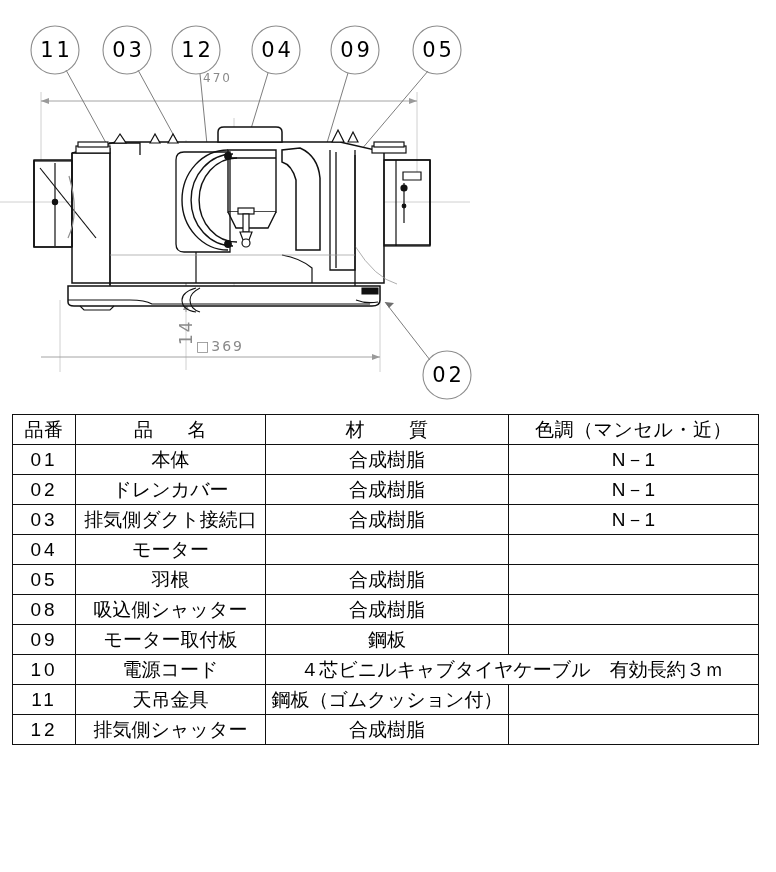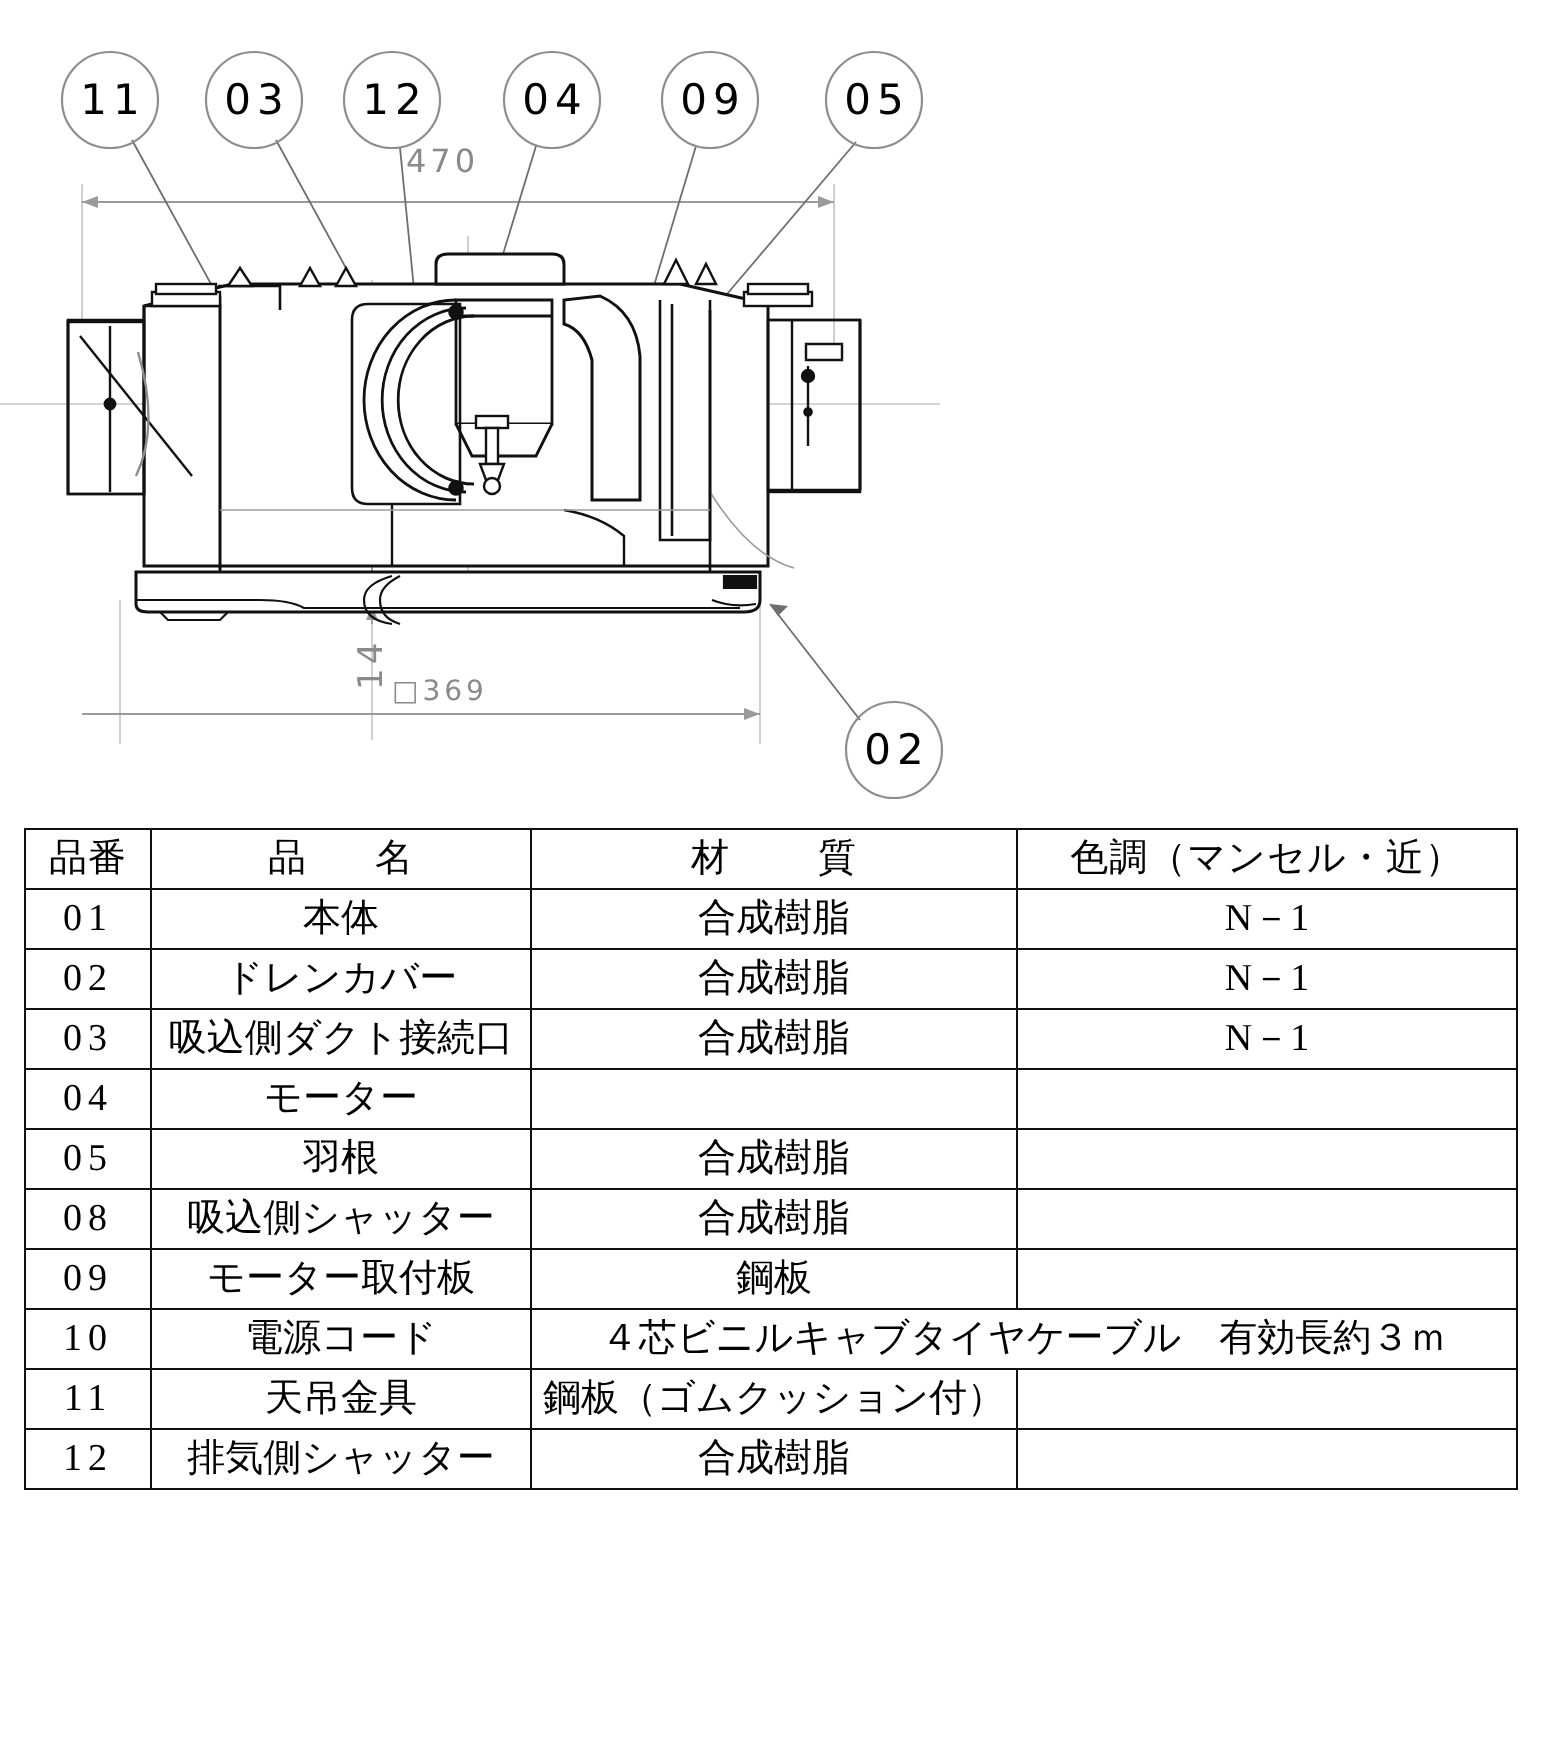--- a/index.html
+++ b/index.html
@@ -25,21 +25,21 @@
     width:746px;
     table-layout:fixed;
     background:#fff;
   }
   table.parts td,table.parts th{
     border:1.6px solid #111;
     height:29px;
     padding:0 4px;
     font-size:19px;
     font-weight:400;
-    font-family:Liberation Serif, serif;
+    font-family:Liberation Sans, sans-serif;
     line-height:1.0;
     vertical-align:middle;
     white-space:nowrap;
     overflow:hidden;
   }
   table.parts thead th{
     text-align:center;
     letter-spacing:0.5px;
   }
   col.c-no{width:63px;}
@@ -56,21 +56,21 @@
   .bubble-text{
     position:absolute;
     font-size:21px;
     letter-spacing:3px;
     color:#000;
     text-align:center;
     user-select:none;
   }
   .dim-text{
     position:absolute;
-    font-size:16px;
+    font-size:12px;
     color:#8a8a8a;
     letter-spacing:2px;
     user-select:none;
   }
   .dim-text.vert{
     transform:rotate(-90deg);
     transform-origin:left top;
   }
 </style>
 </head>
@@ -282,21 +282,21 @@
           <td class="color">N－1</td>
         </tr>
         <tr>
           <td class="no">02</td>
           <td class="name">ドレンカバー</td>
           <td class="mat">合成樹脂</td>
           <td class="color">N－1</td>
         </tr>
         <tr>
           <td class="no">03</td>
-          <td class="name">吸込側ダクト接続口</td>
+          <td class="name">排気側ダクト接続口</td>
           <td class="mat">合成樹脂</td>
           <td class="color">N－1</td>
         </tr>
         <tr>
           <td class="no">04</td>
           <td class="name">モーター</td>
           <td class="mat"></td>
           <td class="color"></td>
         </tr>
         <tr>

